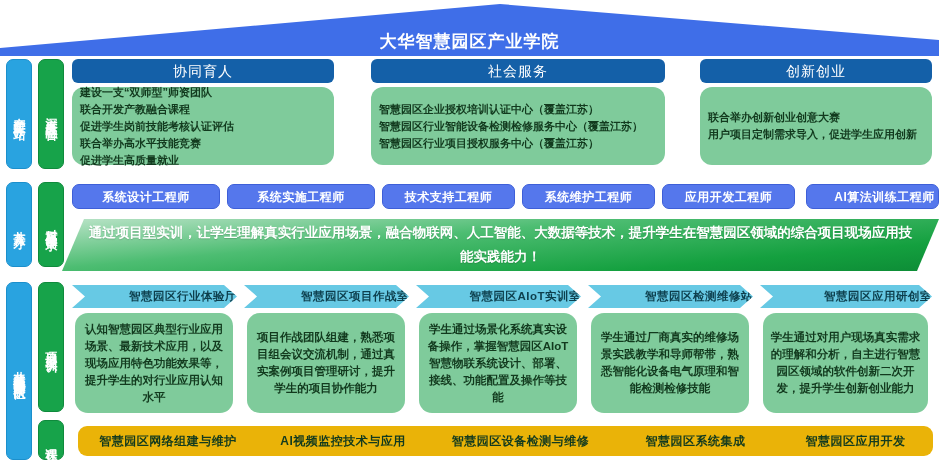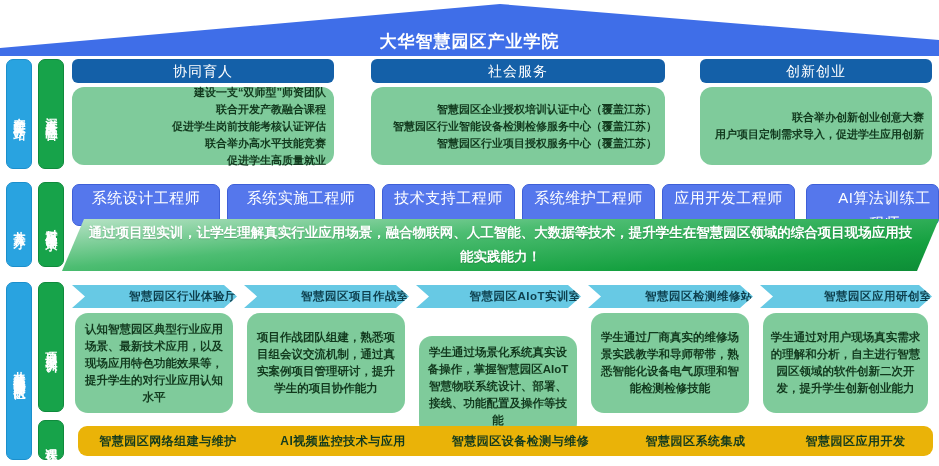--- a/index.html
+++ b/index.html
@@ -48,31 +48,31 @@
     border-radius:6px;height:24px;line-height:24px;text-align:center;
     letter-spacing:1px;
   }
   .pillar-body{
     margin-top:4px;
     background:#7FCB9B;
     border-radius:12px;
     color:#123a1e;font-weight:bold;font-size:11px;
     line-height:17px;text-align:center;
     padding:6px 8px;box-sizing:border-box;
-    display:flex;flex-direction:column;align-items:flex-end;justify-content:center;
+    display:flex;flex-direction:column;align-items:flex-start;justify-content:center;
   }
   .pillar-body .ln{white-space:nowrap;}
   .pillar-body .ln.wrapy{white-space:normal;}
 
   
   .chip{
-    position:absolute;top:184px;height:42px;line-height:25px;
+    position:absolute;top:184px;height:25px;line-height:25px;
     background:#5577EC;border:1px solid #3e5fd8;
     border-radius:7px;
-    color:#ffffff;font-weight:normal;font-size:15px;
+    color:#ffffff;font-weight:bold;font-size:12px;
     text-align:center;letter-spacing:.5px;
     box-sizing:border-box;
   }
 
   
   .gbanner{
     position:absolute;left:62px;top:219px;width:877px;height:52px;
   }
   .gbanner .shape{
     position:absolute;inset:0;
@@ -211,21 +211,21 @@
   <div class="chev" style="left:760px;width:172px;">
       <span>智慧园区应用研创室</span>
     </div>
 
   <div class="labcard" style="left:75px;width:158px;">
       <span>认知智慧园区典型行业应用场景、最新技术应用，以及现场应用特色功能效果等，提升学生的对行业应用认知水平</span>
     </div>
   <div class="labcard" style="left:247px;width:158px;">
       <span>项目作战团队组建，熟悉项目组会议交流机制，通过真实案例项目管理研讨，提升学生的项目协作能力</span>
     </div>
-  <div class="labcard" style="left:419px;width:158px;margin-top:23px;">
+  <div class="labcard" style="left:419px;width:158px;">
       <span>学生通过场景化系统真实设备操作，掌握智慧园区AIoT智慧物联系统设计、部署、接线、功能配置及操作等技能</span>
     </div>
   <div class="labcard" style="left:591px;width:158px;">
       <span>学生通过厂商真实的维修场景实践教学和导师帮带，熟悉智能化设备电气原理和智能检测检修技能</span>
     </div>
   <div class="labcard" style="left:763px;width:165px;">
       <span>学生通过对用户现场真实需求的理解和分析，自主进行智慧园区领域的软件创新二次开发，提升学生创新创业能力</span>
     </div>
 
   <div class="coursebar">

